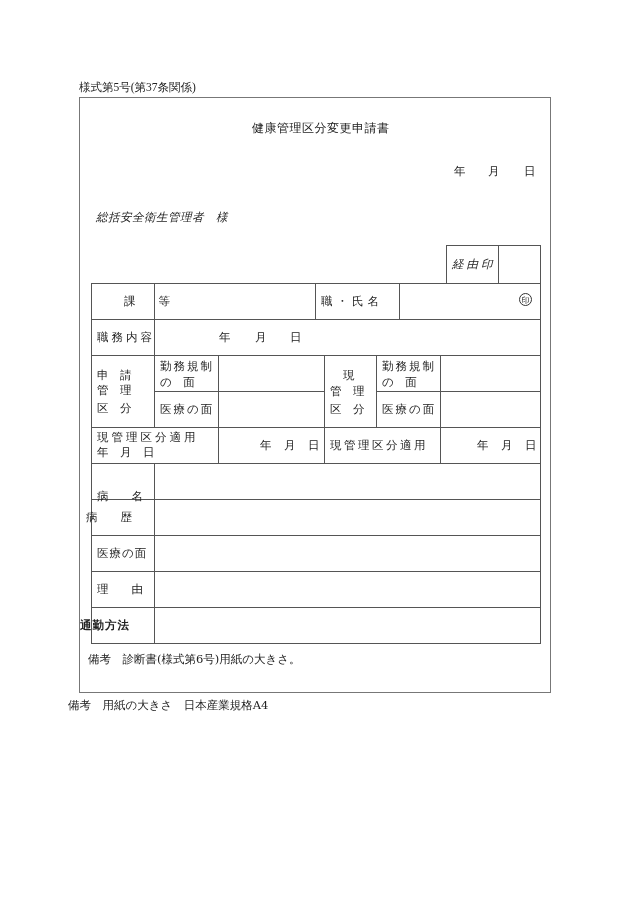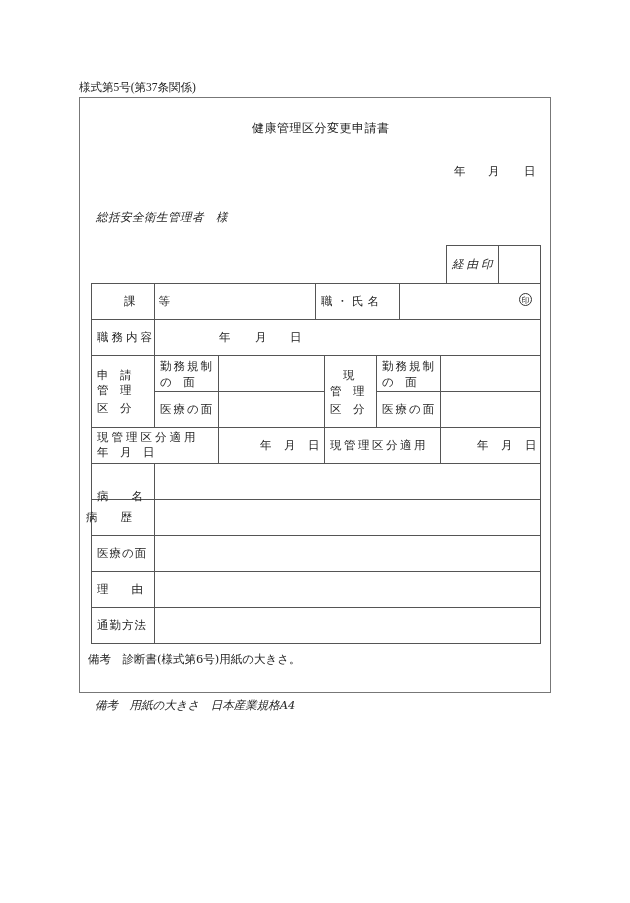--- a/index.html
+++ b/index.html
@@ -10,21 +10,21 @@
   .form-ref { left: 79px; top: 82px; font-family: Liberation Serif, serif; }
   .frame { left: 79px; top: 97px; width: 472px; height: 596px; border: 1px solid #777; box-sizing: border-box; }
   .title { left: 252px; top: 122px; font-size: 12px; letter-spacing: 0.5px; }
   .date-header { top: 166px; }
   .addressee { left: 96px; top: 212px; letter-spacing: 0.5px; font-style: italic; }
   .line-h { position: absolute; height: 1px; background: #555; }
   .line-v { position: absolute; width: 1px; background: #555; }
   .cell-text { position: absolute; font-size: 11.5px; line-height: 1; white-space: nowrap; }
   .spread { display: flex; justify-content: space-between; }
   .note-inner { left: 88px; top: 654px; }
-  .note-outer { left: 95px; top: 700px; font-style: italic; }
+  .note-outer { left: 68px; top: 700px; }
   .seal { position: absolute; left: 519px; top: 293px; width: 13px; height: 13px; border: 1px solid #333; border-radius: 50%;
           font-size: 8px; line-height: 13px; text-align: center; box-sizing: border-box; }
 </style>
 </head>
 <body>
 
 <div class="abs txt form-ref">様式第5号(第37条関係)</div>
 
 <div class="abs frame"></div>
 
@@ -109,17 +109,17 @@
 <div class="cell-text" style="left:525px; top:440px;">日</div>
 
 <div class="cell-text" style="left:97px; top:491px; white-space:pre;">病　　名</div>
 <div class="abs" style="left:155px; top:464px; width:385px; height:35px;"></div>
 <div class="cell-text" style="left:86px; top:512px; white-space:pre;">病　　歴</div>
 <div class="abs" style="left:155px; top:500px; width:385px; height:35px;"></div>
 <div class="cell-text" style="left:97px; top:548px; letter-spacing:1px;">医療の面</div>
 <div class="abs" style="left:155px; top:536px; width:385px; height:35px;"></div>
 <div class="cell-text" style="left:97px; top:584px; white-space:pre;">理　　由</div>
 <div class="abs" style="left:155px; top:572px; width:385px; height:35px;"></div>
-<div class="cell-text" style="left:97px; top:620px; letter-spacing:1px;">通勤方法</div>
+<div class="cell-text" style="left:80px; top:620px; letter-spacing:1px;font-weight:bold;">通勤方法</div>
 <div class="abs" style="left:155px; top:608px; width:385px; height:35px;"></div>
 
 <div class="abs txt note-inner">備考　診断書(様式第6号)用紙の大きさ。</div>
 <div class="abs txt note-outer">備考　用紙の大きさ　日本産業規格A4</div>
 
 </body></html>

